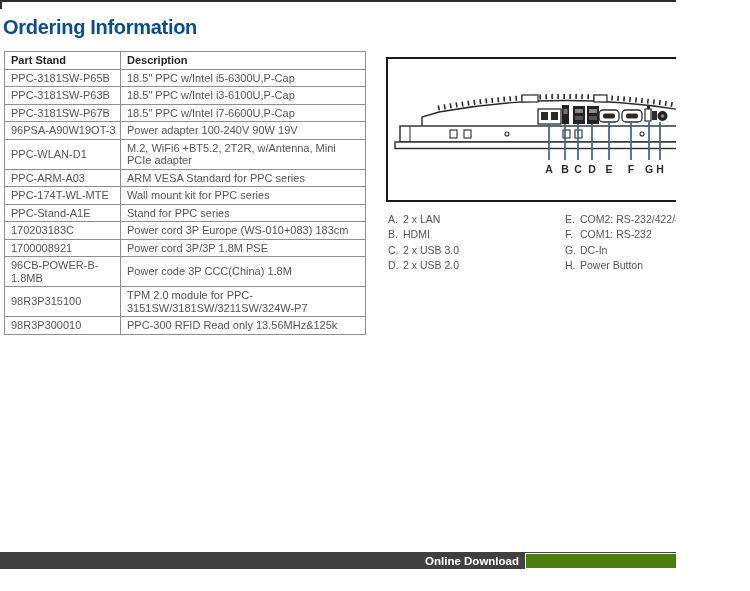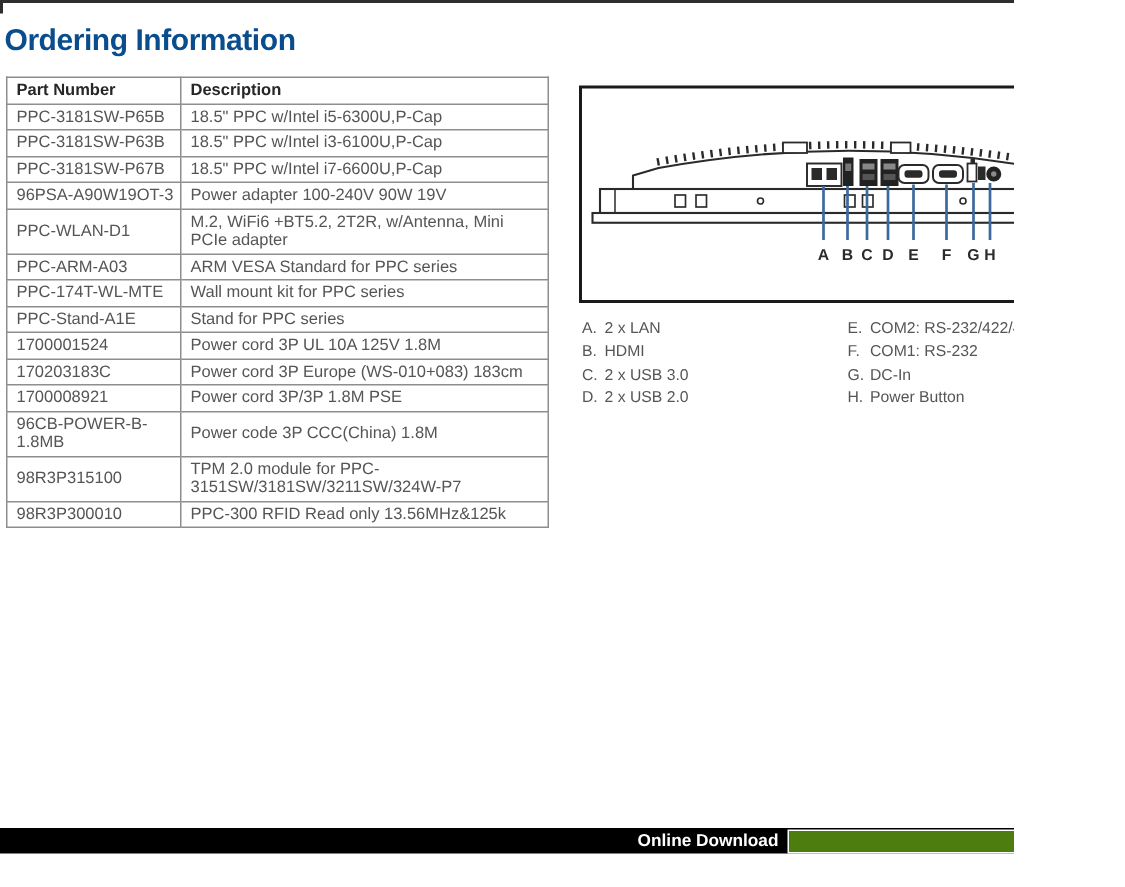--- a/index.html
+++ b/index.html
@@ -48,21 +48,21 @@
   .legend-letter { width:15px; font-size:10.5px; color:#555; flex:0 0 15px; }
   .legend-text { font-size:10.5px; color:#555; white-space:nowrap; }
 
   
   .note { position:absolute; left:3px; top:499px; width:740px; }
   .note div { font-size:9.5px; line-height:12.5px; color:#6a6a6a; }
 
   
   .footer-bar {
     position:absolute; left:0; top:552px; width:747px; height:17px;
-    background:#000000; display:flex; align-items:center; justify-content:flex-end;
+    background:#404040; display:flex; align-items:center; justify-content:flex-end;
     padding-right:41px;
   }
   .footer-label { color:#ffffff; font-weight:bold; font-size:11.5px; margin-right:7px; white-space:nowrap; }
   .url-box {
     background:#ffffff; border:7px solid #4d7c0f; box-shadow:0 0 0 1px #ffffff;
     width:180px; height:13px; line-height:11px; font-size:10.5px; color:#333333;
     padding:0 4px; display:flex; align-items:center; overflow:hidden; white-space:nowrap;
   }
 </style>
 </head>
@@ -77,21 +77,21 @@
   <h2 class="section-title" id="ordering-title">Ordering Information</h2>
 
   <div class="ordering-table-wrap">
     <table class="ordering">
       <colgroup>
           <col class="c1">
           <col>
         </colgroup>
       <tbody>
           <tr>
-        <th>Part Number</th>
+        <th>Part Stand</th>
         <th>Description</th>
       </tr>
       <tr>
         <td>PPC-3181SW-P65B</td>
         <td>18.5" PPC w/Intel i5-6300U,P-Cap</td>
       </tr>
       <tr>
         <td>PPC-3181SW-P63B</td>
         <td>18.5" PPC w/Intel i3-6100U,P-Cap</td>
       </tr>
@@ -111,24 +111,20 @@
         <td>PPC-ARM-A03</td>
         <td>ARM VESA Standard for PPC series</td>
       </tr>
       <tr>
         <td>PPC-174T-WL-MTE</td>
         <td>Wall mount kit for PPC series</td>
       </tr>
       <tr>
         <td>PPC-Stand-A1E</td>
         <td>Stand for PPC series</td>
-      </tr>
-      <tr>
-        <td>1700001524</td>
-        <td>Power cord 3P UL 10A 125V 1.8M</td>
       </tr>
       <tr>
         <td>170203183C</td>
         <td>Power cord 3P Europe (WS-010+083) 183cm</td>
       </tr>
       <tr>
         <td>1700008921</td>
         <td>Power cord 3P/3P 1.8M PSE</td>
       </tr>
       <tr>

